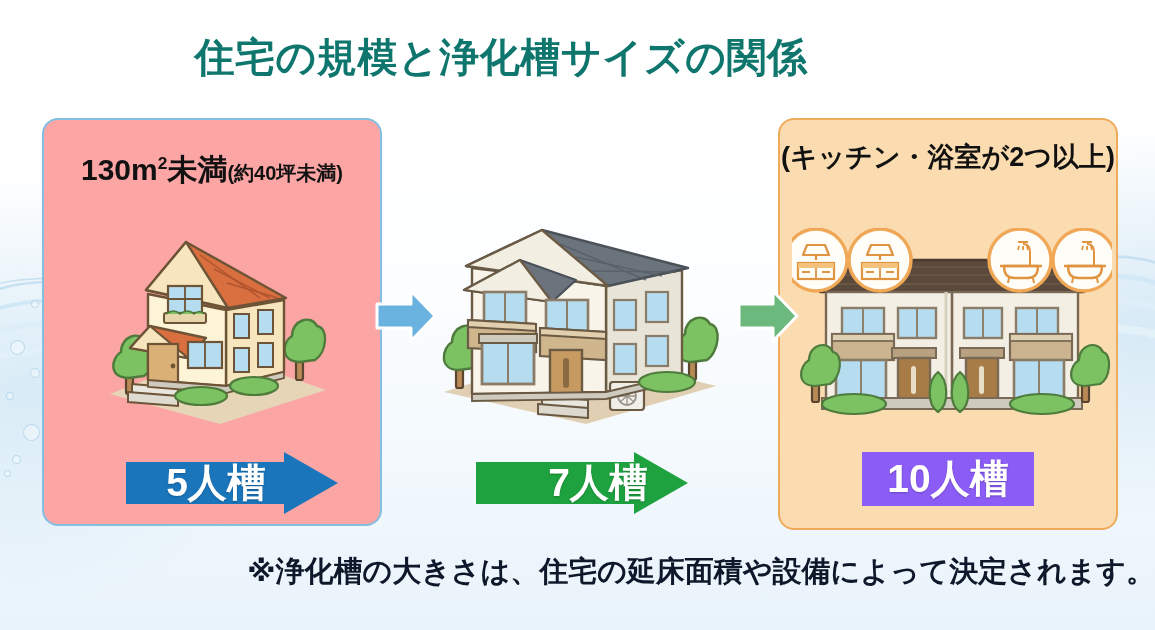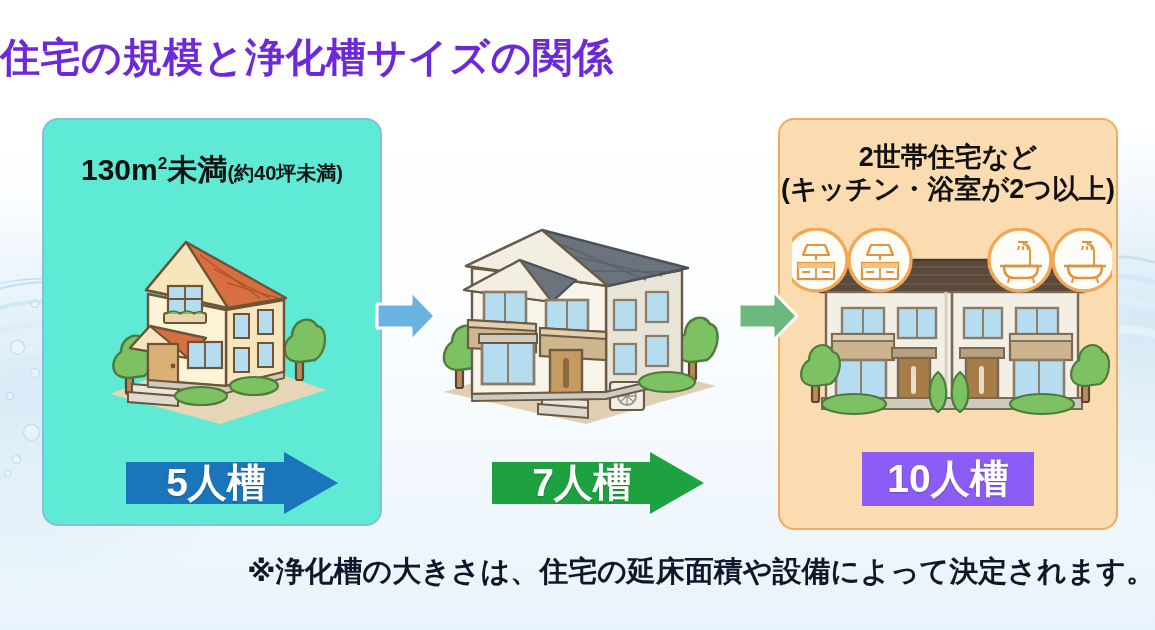--- a/index.html
+++ b/index.html
@@ -17,27 +17,27 @@
       radial-gradient(ellipse 420px 300px at 2% 62%, rgba(203,228,243,.70), rgba(203,228,243,0) 70%),
       radial-gradient(ellipse 380px 280px at 99% 52%, rgba(200,226,242,.72), rgba(200,226,242,0) 70%),
       linear-gradient(180deg,#ffffff 0%,#fdfeff 42%,#f3f9fd 72%,#e9f3fb 100%);
   }
   .wave{position:absolute;pointer-events:none;}
   .wave svg{display:block;}
   .bubble{position:absolute;border-radius:50%;border:1.4px solid rgba(151,196,226,.55);
     background:rgba(255,255,255,.35);}
 
   
-  .title{position:absolute;top:30px;left:0;width:1002px;z-index:5;
-    font-size:40px;font-weight:700;color:#6d28d9;letter-spacing:.5px;}
+  .title{position:absolute;top:30px;left:0;width:1002px;text-align:center;z-index:5;
+    font-size:40px;font-weight:700;color:#0f766e;letter-spacing:.5px;}
 
   
   .panels{position:absolute;top:118px;left:0;width:1155px;height:412px;z-index:4;}
   .panel{position:absolute;top:0;border-radius:16px;box-sizing:border-box;}
-  .panel.p1{left:42px;width:340px;height:408px;background:#5eead4;border:2px solid #83bfe0;}
+  .panel.p1{left:42px;width:340px;height:408px;background:#fca5a5;border:2px solid #83bfe0;}
   .panel.p2{left:406px;width:348px;height:412px;background:#cfe7b8;border:2px solid #8dc16b;}
   .panel.p3{left:778px;width:340px;height:412px;background:#fbdcb0;border:2px solid #eeab5c;}
 
   .p-head{position:absolute;left:0;width:100%;text-align:center;color:#111;font-weight:700;}
   .p1 .p-head,.p2 .p-head{top:30px;font-size:30px;white-space:nowrap;}
   .p-head .sub{font-size:20px;font-weight:700;}
   .sup{font-size:.58em;vertical-align:super;line-height:0;}
   .p3 .p-head{top:22px;font-size:27px;line-height:1.18;}
   .p3 .p-head .l2{display:block;font-size:27px;}
 
@@ -46,21 +46,21 @@
   .connector.c1{left:375px;}
   .connector.c2{left:737px;}
 
   
   .cap{position:absolute;z-index:6;display:flex;align-items:center;justify-content:center;}
   .cap .lbl{position:relative;z-index:2;color:#fff;font-weight:700;font-size:39px;
     text-shadow:0 1px 2px rgba(0,0,0,.22);}
   .cap svg{position:absolute;inset:0;}
   .cap.cap1{left:126px;top:452px;width:212px;height:62px;}
   .cap.cap1 .lbl{transform:translateX(-16px);}
-  .cap.cap2{left:492px;top:452px;width:212px;height:62px;}
+  .cap.cap2{left:476px;top:452px;width:212px;height:62px;padding-left:32px;}
   .cap.cap2 .lbl{transform:translateX(-16px);}
   .cap.cap3{left:862px;top:452px;width:172px;height:54px;background:#8b5cf6;}
 
   
   .illo{position:absolute;z-index:5;}
   .illo svg{display:block;}
   .illo.h1{left:88px;top:228px;}
   .illo.h2{left:424px;top:224px;}
   .illo.h3{left:792px;top:228px;}
 
@@ -106,21 +106,20 @@
   <div class="panels">
 
     <div class="panel p1">
       <div class="p-head"><span>130m</span><span class="sup">2</span><span>未満</span><span class="sub">(約40坪未満)</span>
       </div>
     </div>
 
 
     <div class="panel p3">
       <div class="p-head">
-        <span>2世帯住宅など</span>
         <span class="l2">(キッチン・浴室が2つ以上)</span>
       </div>
     </div>
   </div>
 
   <div class="illo h1">
     <svg width="256" height="196" viewBox="0 0 256 196">
 
       <path d="M22,166 L128,124 L238,162 L132,196 Z" fill="#e6d5b7" stroke="none"></path>
 

